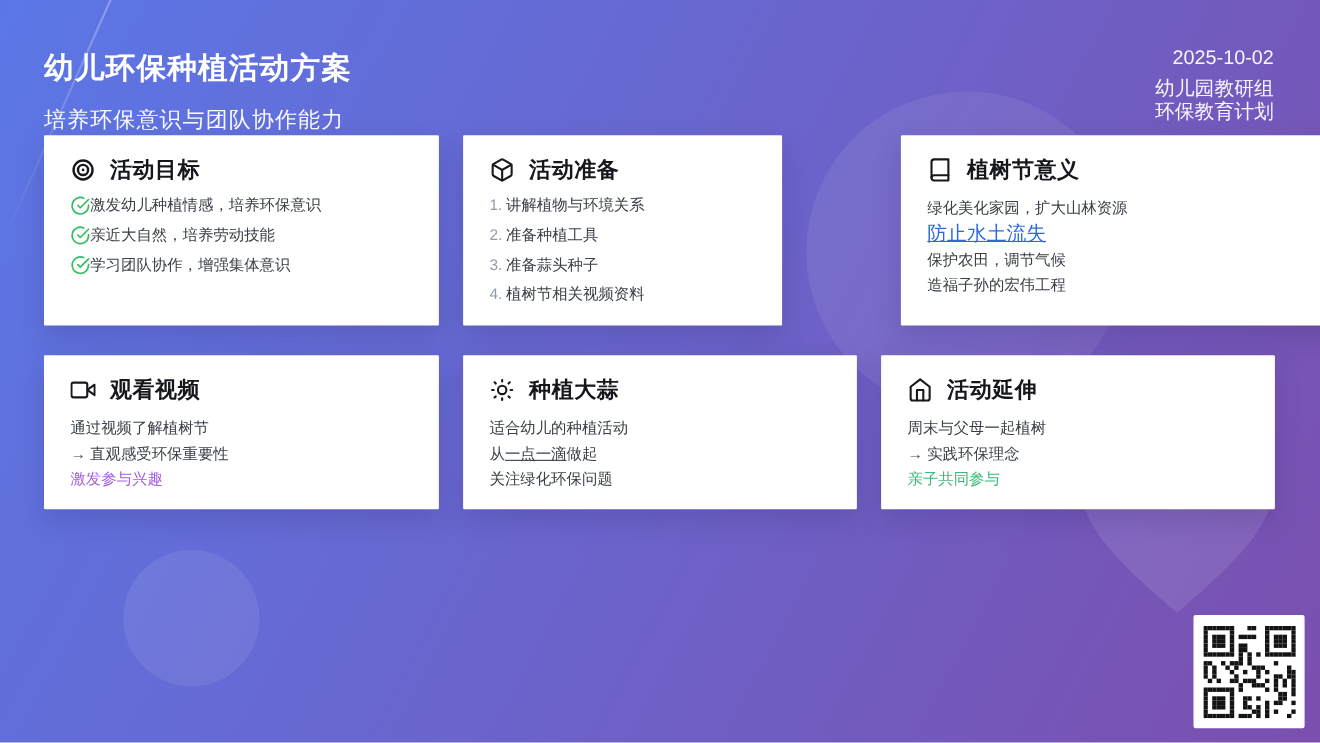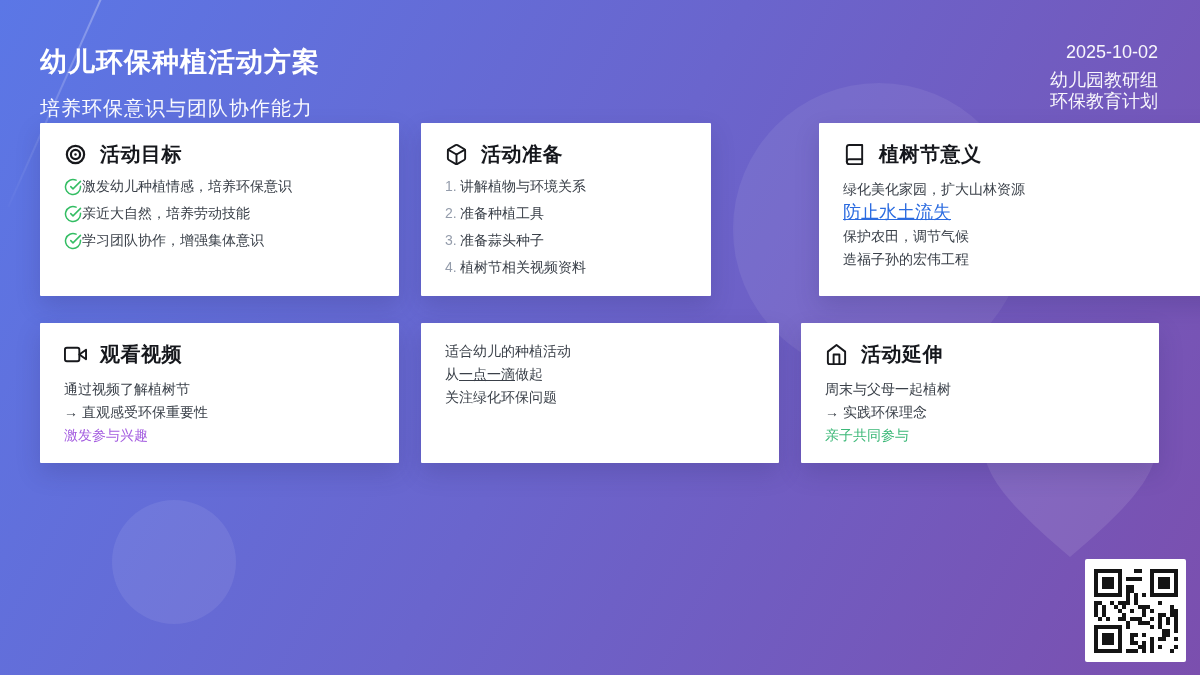--- a/index.html
+++ b/index.html
@@ -160,20 +160,27 @@
       <rect x="1" y="5" width="15" height="14" rx="2" ry="2"></rect>
     </svg>
     <span class="card-title">观看视频</span>
   </div>
   <div class="text-line">通过视频了解植树节</div>
   <div class="text-line">→ 直观感受环保重要性</div>
   <div class="text-line violet-line">激发参与兴趣</div>
 </div>
 
 <div class="card" id="card-garlic">
+  <div class="card-head">
+    <svg width="23" height="23" viewBox="0 0 24 24" class="icon-stroke">
+      <circle cx="12" cy="12" r="4"></circle>
+      <path d="M12 2.5v1.5M12 20v1.5M4.8 4.8l1.1 1.1M18.1 18.1l1.1 1.1M2.5 12h1.5M20 12h1.5M5.9 18.1l-1.1 1.1M19.2 4.8l-1.1 1.1"></path>
+    </svg>
+    <span class="card-title">种植大蒜</span>
+  </div>
   <div class="text-line">适合幼儿的种植活动</div>
   <div class="text-line"><span>从</span><span class="u">一点一滴</span><span>做起</span></div>
   <div class="text-line">关注绿化环保问题</div>
 </div>
 
 <div class="card" id="card-extend">
   <div class="card-head">
     <svg width="23" height="23" viewBox="0 0 24 24" class="icon-stroke">
       <path d="M3 9l9-7 9 7v11a2 2 0 0 1-2 2H5a2 2 0 0 1-2-2z"></path>
       <polyline points="9 22 9 12 15 12 15 22"></polyline>

